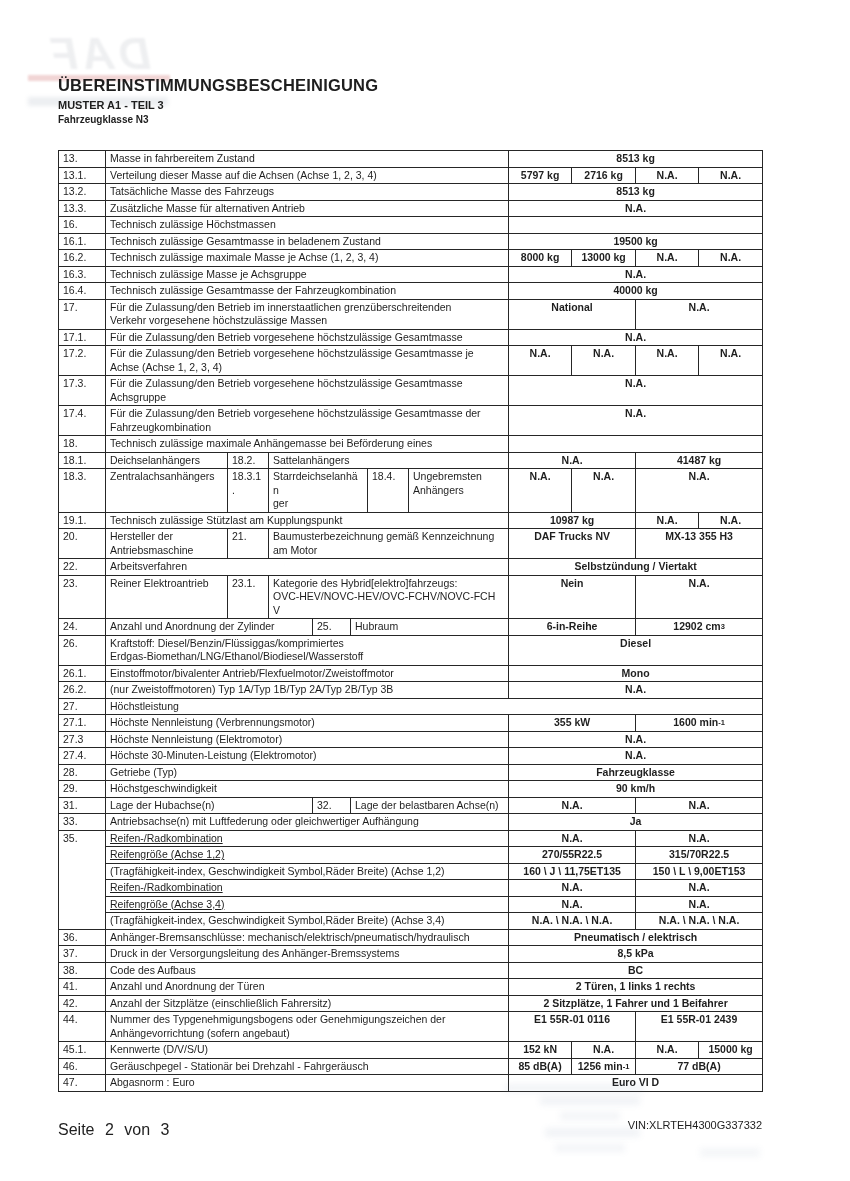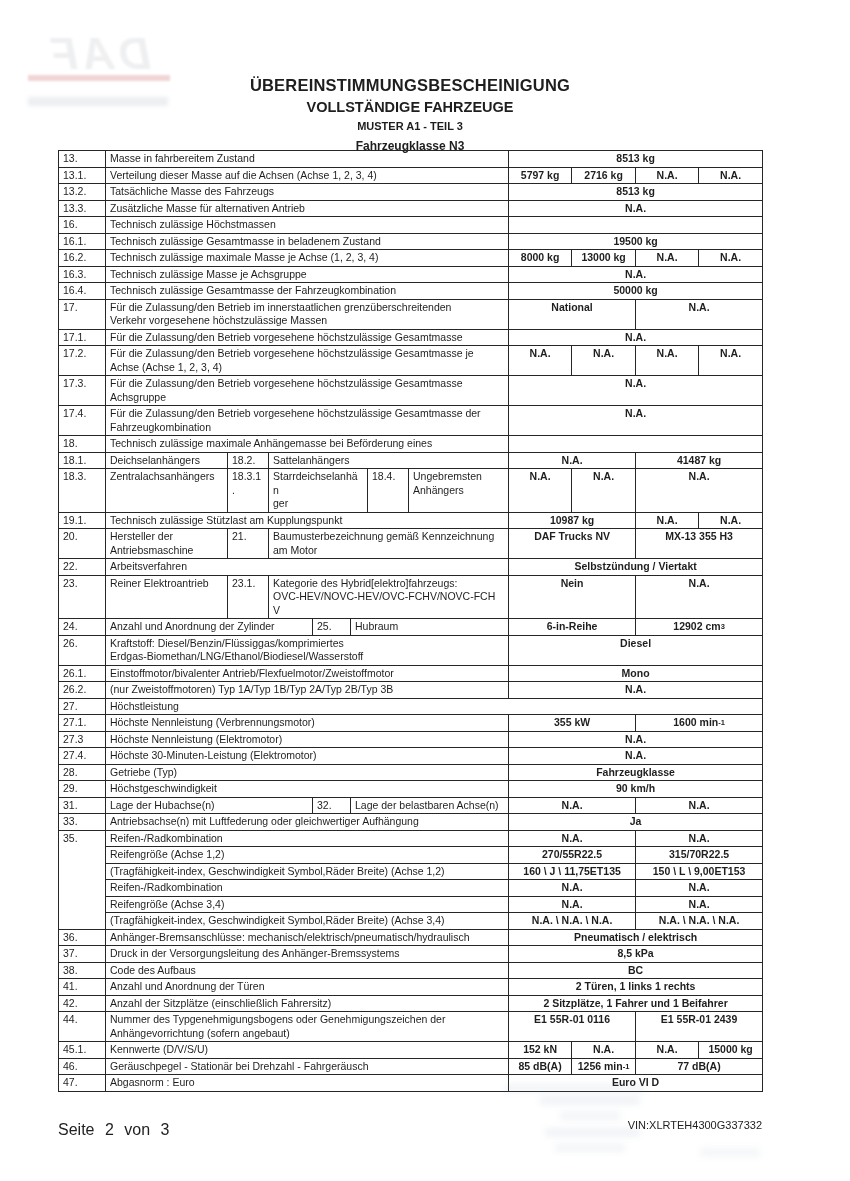--- a/index.html
+++ b/index.html
@@ -7,26 +7,26 @@
     width:850px; height:1181px;
     background:#ffffff;
     font-family:"Liberation Sans", sans-serif;
     color:#1e1e1e;
     position:relative;
     overflow:hidden;
   }
   
   .header-block {
     position:absolute; left:58px; top:76px; width:704px;
-    text-align:center; line-height:1.15;
+    line-height:1.15;
   }
   .title1 { font-size:16.5px; font-weight:bold; letter-spacing:.2px; margin:0 0 4px 0; }
   .title2 { font-size:14.5px; font-weight:bold; margin:0 0 4px 0; }
   .title3 { font-size:11px;  font-weight:bold; margin:0 0 2px 0; }
-  .title4 { font-size:12px;  font-weight:bold; margin:8px; }
+  .title4 { font-size:10px;  font-weight:bold; margin:0; }
 
   
   .ghost-daf {
     position:absolute; left:20px; top:28px; width:158px;
     text-align:center; font-size:45px; font-weight:bold; font-style:italic;
     letter-spacing:4px; color:#7a8290; opacity:.12;
     transform:scaleX(-1); filter:blur(1px);
   }
   .ghost-bar { position:absolute; left:28px; top:75px; width:142px; height:6px;
     background:#d06a6a; opacity:.28; filter:blur(1px); }
@@ -49,38 +49,37 @@
   table.coc td {
     border:1px solid #262626;
     font-size:10.5px; line-height:13.5px;
     padding:1px 4px;
     vertical-align:top;
     overflow-wrap:anywhere;
   }
   td.n { font-weight:normal; }
   td.l { white-space:pre-line;margin-top:24px; }
   td.v { font-weight:bold; text-align:center; }
-  td.nb { border-bottom:none; }
+  td.nb { border-bottom:none;text-decoration:underline; }
   td.nt { border-top:none; }
   .sup { font-size:7.5px; vertical-align:1px; }
 
   
   .footer-left  { position:absolute; left:58px;  top:1121px; font-size:16px; word-spacing:6px; }
   .footer-right { position:absolute; right:88px; top:1119px; font-size:11px; }
 </style>
 </head>
 <body>
 
 <div class="ghost-daf">DAF</div>
 <div class="ghost-bar"></div>
 <div class="ghost-sub"></div>
 
 <div class="header-block">
   <div class="title1">ÜBEREINSTIMMUNGSBESCHEINIGUNG</div>
-  <div class="title2">VOLLSTÄNDIGE FAHRZEUGE</div>
   <div class="title3">MUSTER A1 - TEIL 3</div>
   <div class="title4">Fahrzeugklasse N3</div>
 </div>
 
 <table class="coc">
   <colgroup>
     <col style="width:47px">
       <col style="width:122px">
       <col style="width:41px">
       <col style="width:44px">
@@ -136,21 +135,21 @@
         <td class="v">N.A.</td>
       </tr>
       <tr>
         <td class="n">16.3.</td>
         <td colspan="7" class="l">Technisch zulässige Masse je Achsgruppe</td>
         <td colspan="4" class="v">N.A.</td>
       </tr>
       <tr>
         <td class="n">16.4.</td>
         <td colspan="7" class="l">Technisch zulässige Gesamtmasse der Fahrzeugkombination</td>
-        <td colspan="4" class="v">50000 kg</td>
+        <td colspan="4" class="v">40000 kg</td>
       </tr>
       <tr>
         <td class="n">17.</td>
         <td colspan="7" class="l">Für die Zulassung/den Betrieb im innerstaatlichen grenzüberschreitenden
 Verkehr vorgesehene höchstzulässige Massen</td>
         <td colspan="2" class="v">National</td>
         <td colspan="2" class="v">N.A.</td>
       </tr>
       <tr>
         <td class="n">17.1.</td>

